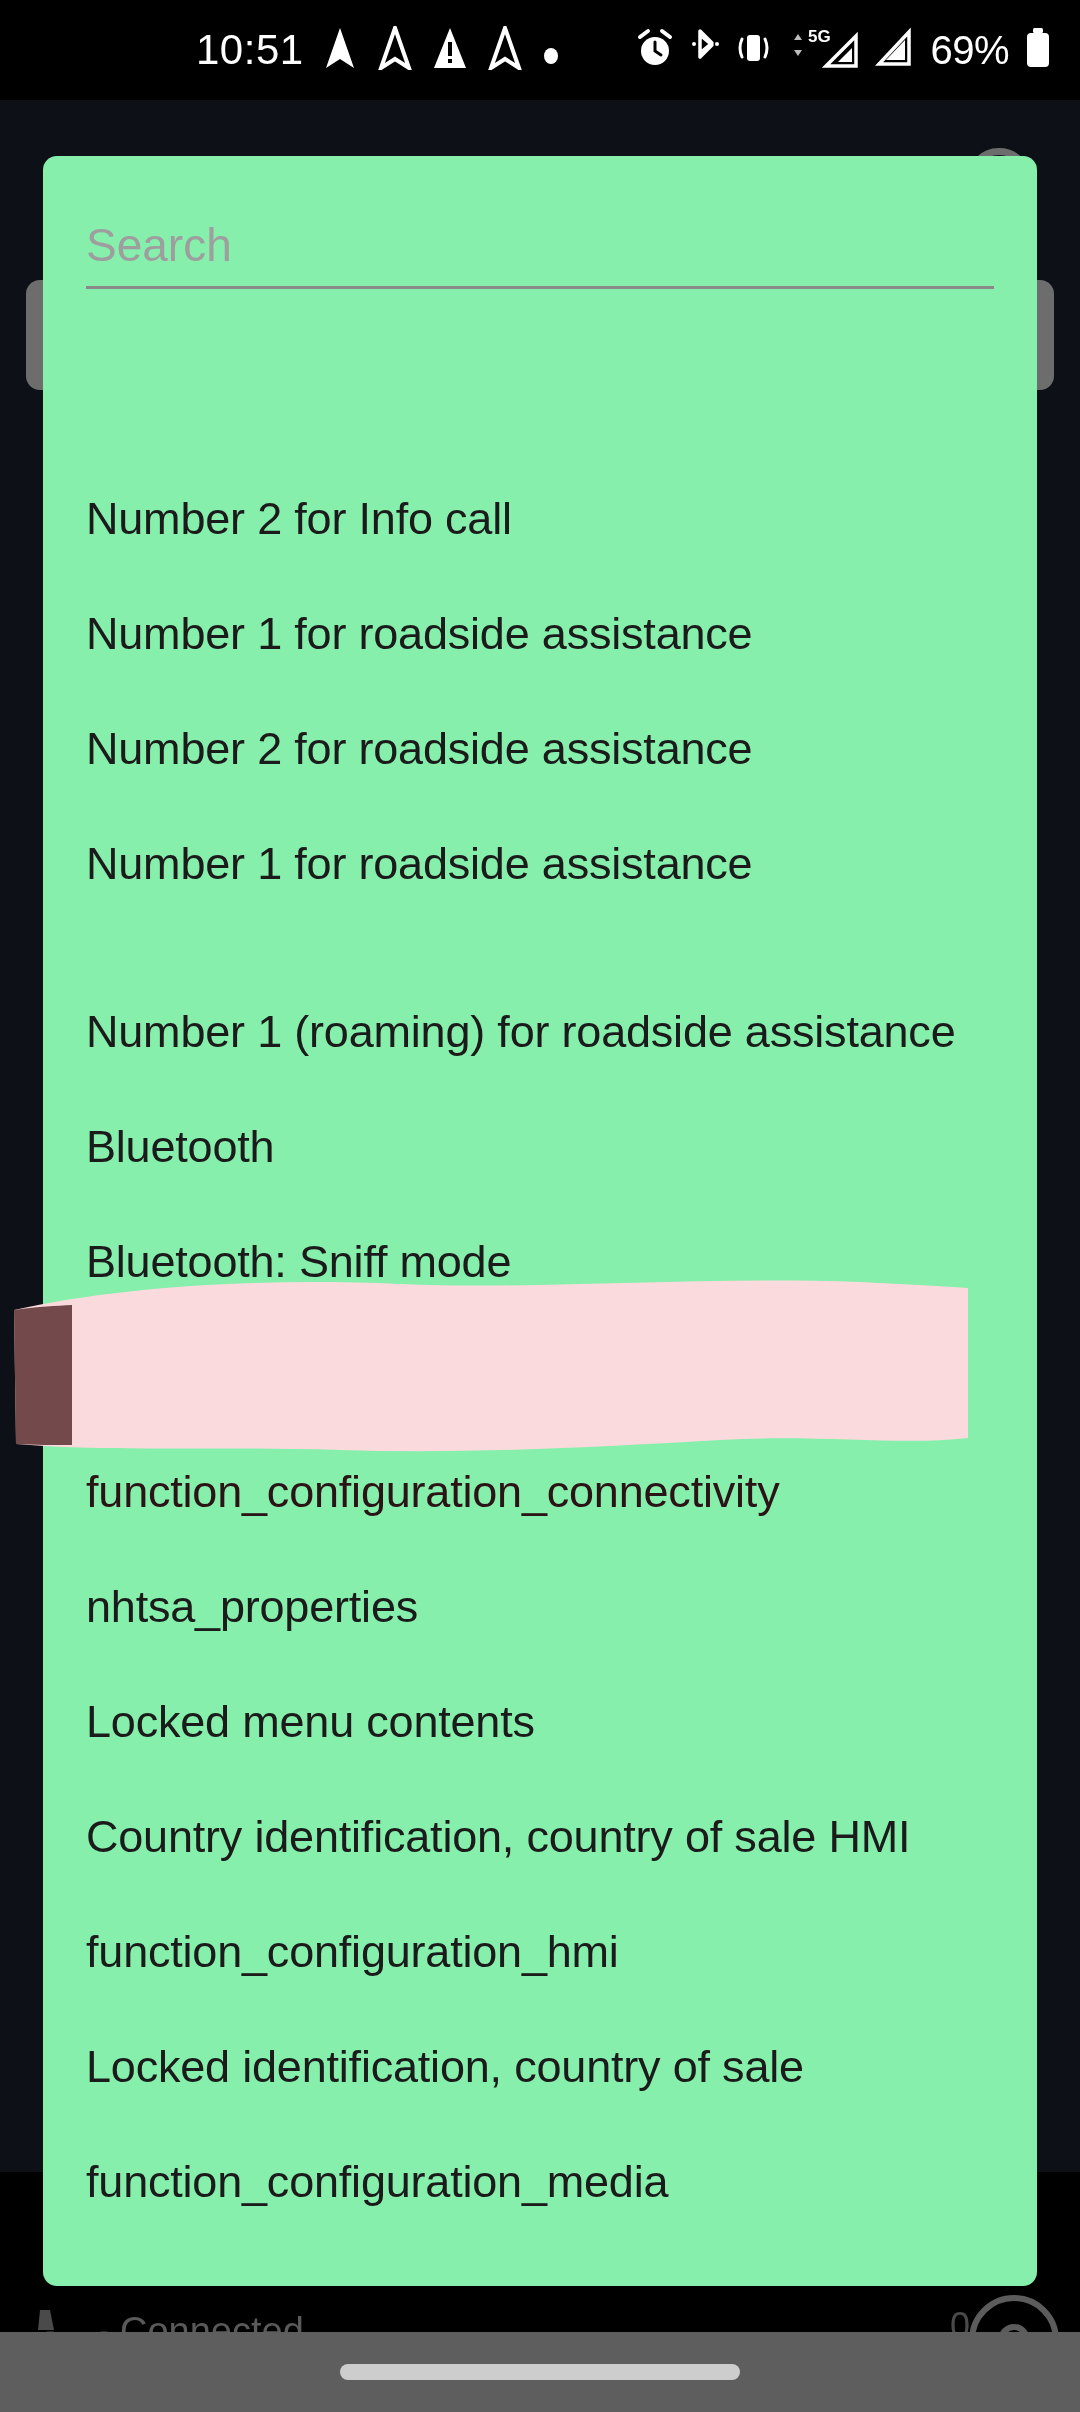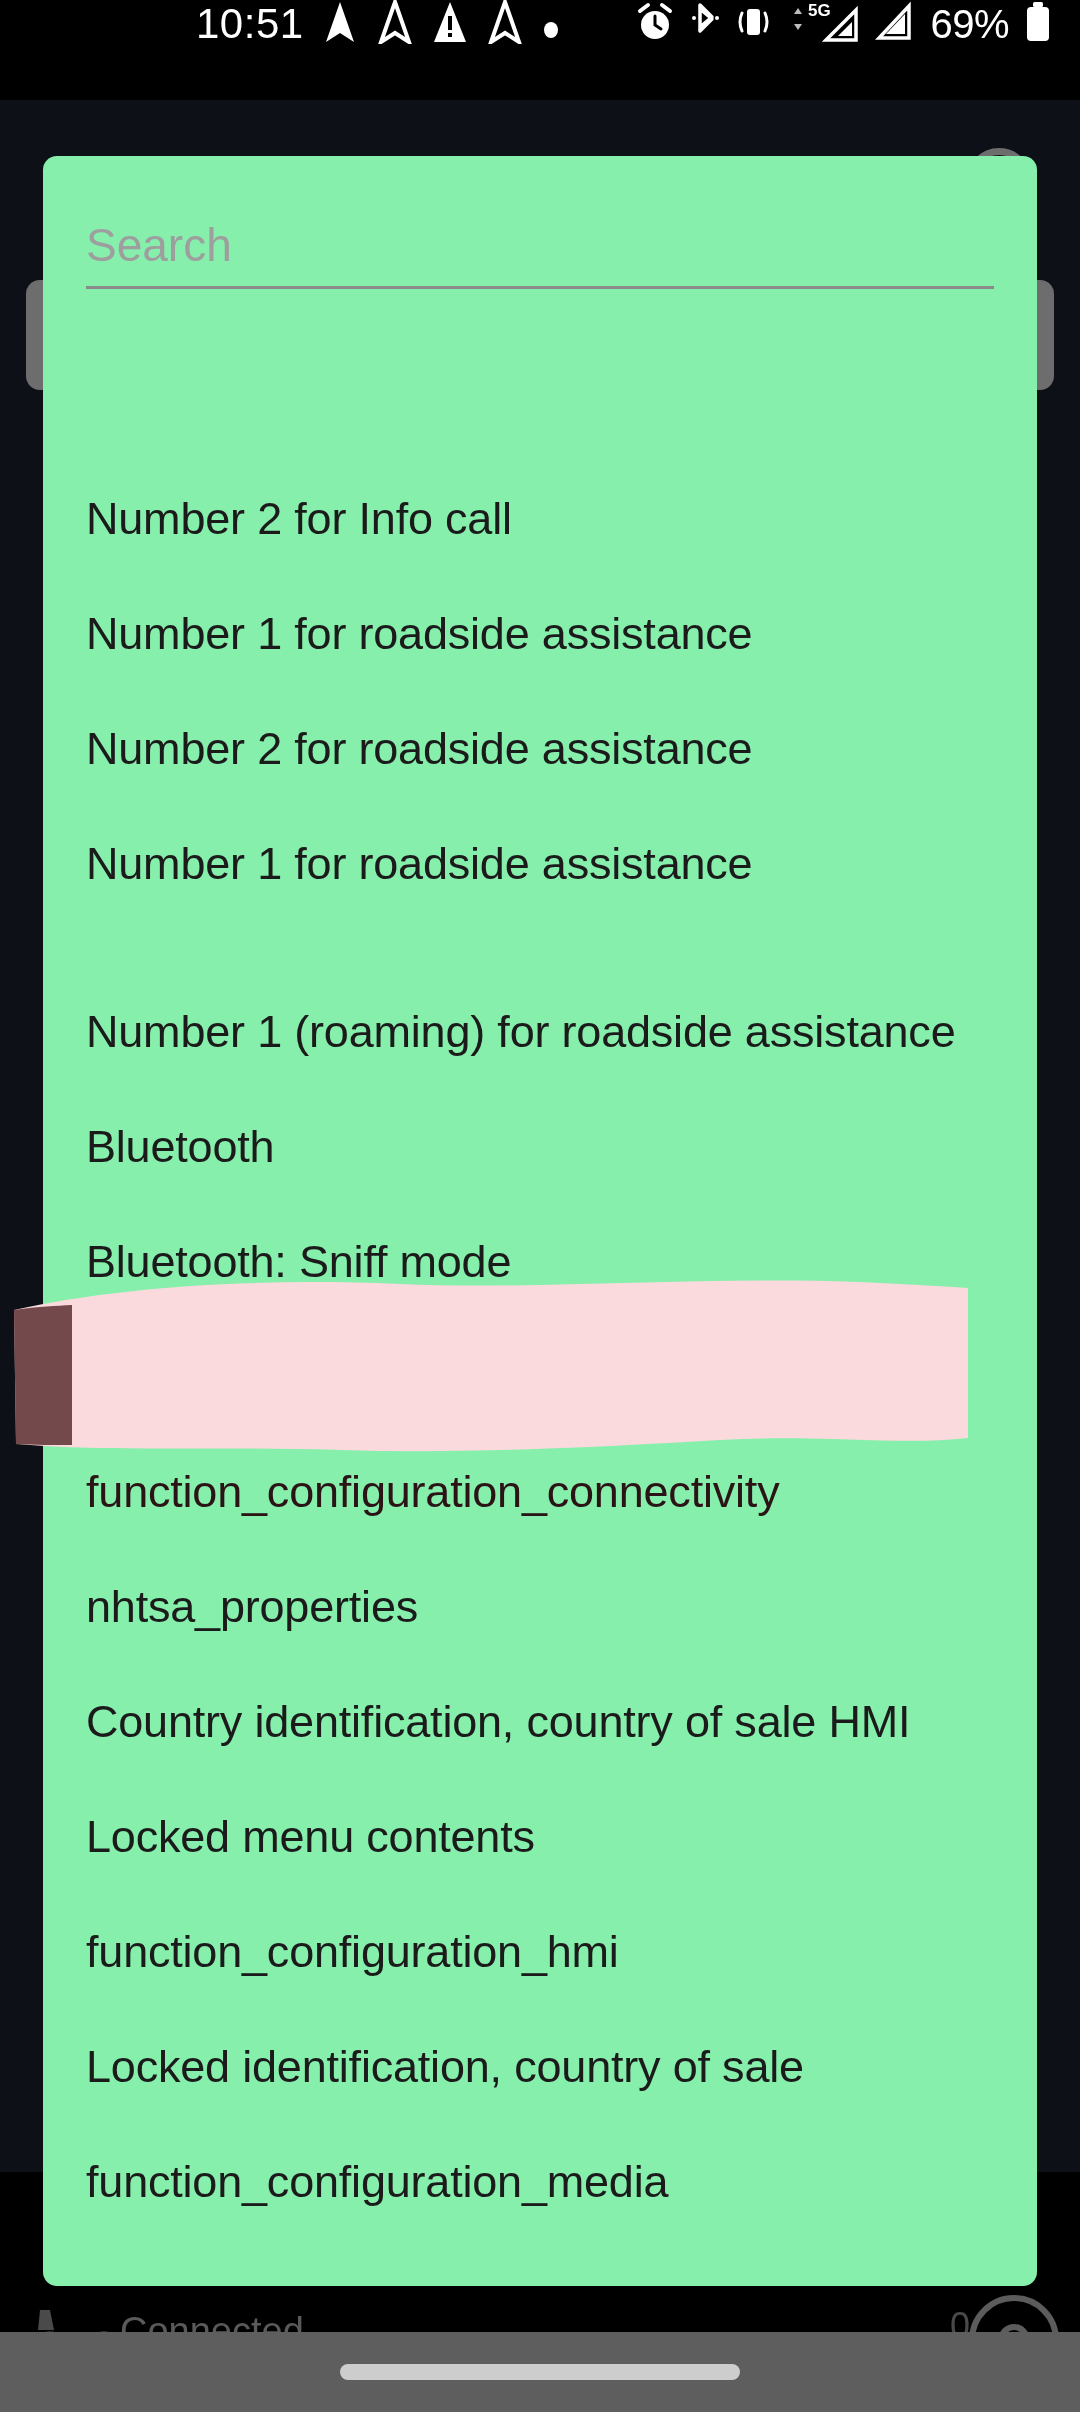--- a/index.html
+++ b/index.html
@@ -21,21 +21,21 @@
   }
 
   
   .statusbar {
     position: absolute;
     top: 0; left: 0;
     width: 1080px;
     height: 100px;
     background: #000000;
     display: flex;
-    align-items: flex-start;
+    align-items: center;
     z-index: 60;
   }
   .sb-left {
     display: flex;
     align-items: center;
     margin-left: 196px;
     gap: 17px;
   }
   .sb-time {
     color: #ffffff;
@@ -369,24 +369,24 @@
         <div class="list-item">
           <span class="txt">WLAN</span>
         </div>
         <div class="list-item highlighted">
           <span class="txt">function_configuration_connectivity</span>
         </div>
         <div class="list-item">
           <span class="txt">nhtsa_properties</span>
         </div>
         <div class="list-item">
+          <span class="txt">Locked menu contents</span>
+        </div>
+        <div class="list-item">
           <span class="txt">Country identification, country of sale HMI</span>
-        </div>
-        <div class="list-item">
-          <span class="txt">Locked menu contents</span>
         </div>
         <div class="list-item">
           <span class="txt">function_configuration_hmi</span>
         </div>
         <div class="list-item">
           <span class="txt">Locked identification, country of sale</span>
         </div>
         <div class="list-item">
           <span class="txt">function_configuration_media</span>
         </div>

